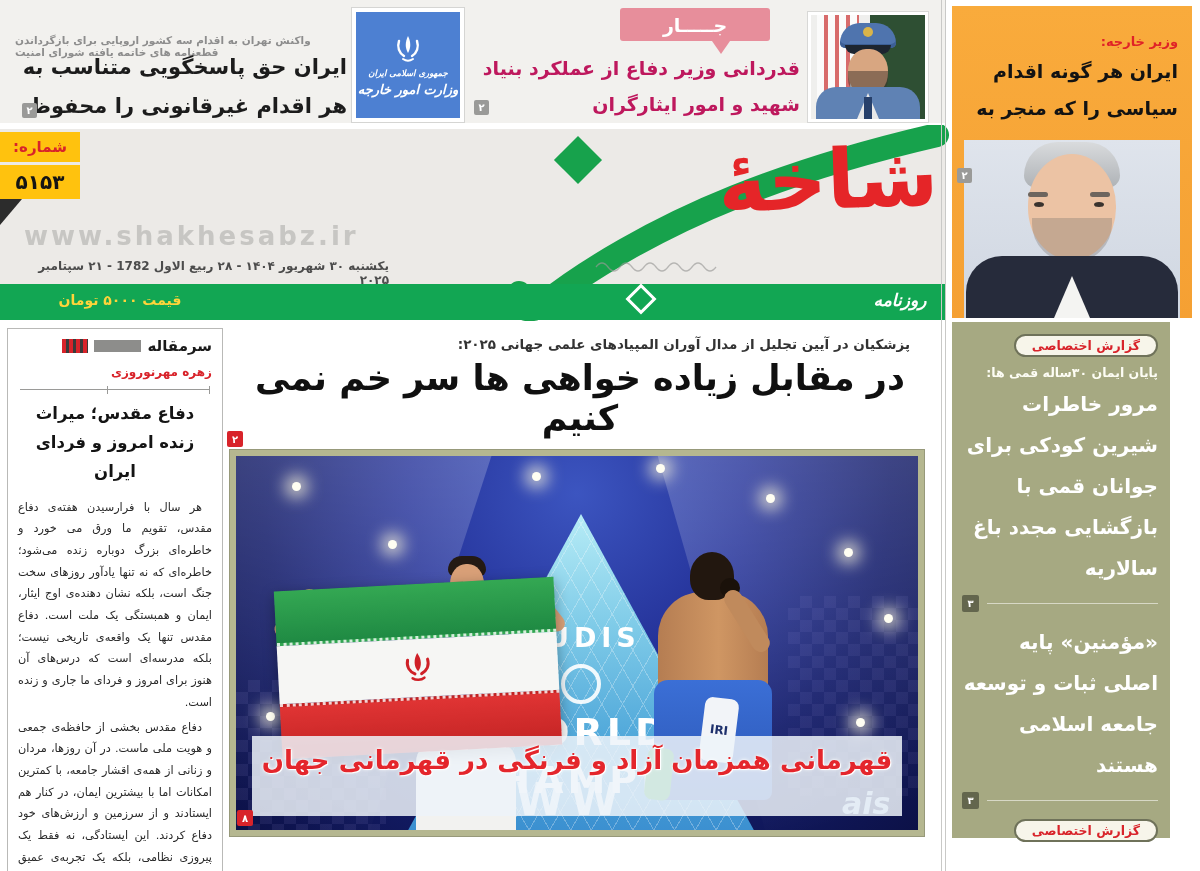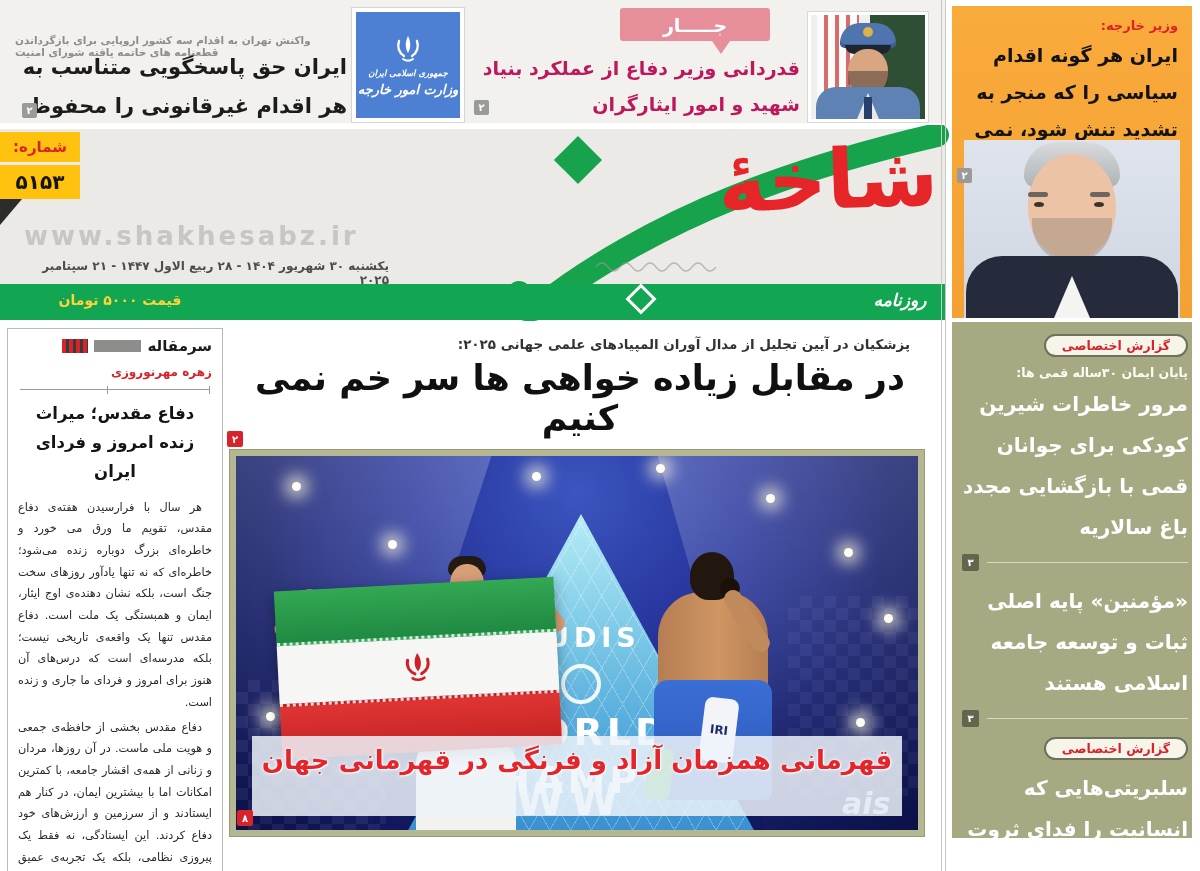--- a/index.html
+++ b/index.html
@@ -131,34 +131,34 @@
   #mat-text { position:absolute; left:238px; top:318px; color:rgba(255,255,255,.85); font-size:44px; font-weight:bold; letter-spacing:6px; direction:ltr; }
   #mat-brand { position:absolute; left:606px; top:330px; color:rgba(210,240,255,.8); font-size:30px; font-weight:bold; font-style:italic; direction:ltr; }
 
   #caption-strip { position:absolute; left:16px; right:16px; bottom:14px; height:80px; background:rgba(237,243,249,.85); text-align:center; padding-top:5px; }
   #caption-strip .ck { font-size:13px; font-weight:bold; color:#3e3e3e; }
   #caption-strip .ch { font-size:26px; font-weight:bold; color:#e4262c; margin-top:4px;
     text-shadow:0 0 2px #fff, 0 0 4px #fff, 1px 1px 0 #fff; }
   #photo-badge { position:absolute; left:1px; bottom:4px; }
 
   
-  #sb-top { position:absolute; left:952px; top:6px; width:240px; height:312px; background:linear-gradient(180deg,#f9ab3c,#f5a033); padding:12px 14px; }
+  #sb-top { position:absolute; left:952px; top:6px; width:240px; height:312px; background:linear-gradient(180deg,#f9ab3c,#f5a033); padding:28px 14px; }
   #sb-top .kicker { color:#e02227; font-size:13px; font-weight:bold; text-align:right; }
   #sb-top .headline { color:#131313; font-size:19px; font-weight:bold; text-align:right; line-height:1.95; margin-top:4px; }
   #sb-portrait { position:absolute; left:12px; right:12px; bottom:0; height:178px; background:linear-gradient(180deg,#dfe4ec,#cfd6e1); overflow:hidden; }
   .a-hair { position:absolute; left:50%; transform:translateX(-50%); top:2px; width:96px; height:46px; background:linear-gradient(#d9dbdd,#aeb2b6); border-radius:48px 48px 18px 18px; }
   .a-face { position:absolute; left:50%; transform:translateX(-50%); top:14px; width:88px; height:106px; background:#ecc3a4; border-radius:44px/52px; }
   .a-brow { position:absolute; top:52px; width:20px; height:5px; background:#6d655e; border-radius:3px; }
   .a-eye { position:absolute; top:62px; width:10px; height:5px; background:#3a332e; border-radius:50%; }
   .a-stubble { position:absolute; left:50%; transform:translateX(-50%); top:78px; width:80px; height:44px; background:rgba(125,117,112,.35); border-radius:0 0 38px 38px; }
   .a-suit { position:absolute; left:50%; transform:translateX(-50%); bottom:0; width:212px; height:62px; background:#262b3b; border-radius:36px 36px 0 0; }
   .a-shirt { position:absolute; left:50%; transform:translateX(-50%); bottom:0; width:36px; height:42px; background:#f4f4f2; clip-path:polygon(50% 0,100% 100%,0 100%); }
   #sb-top-badge { position:absolute; left:5px; top:162px; }
 
-  #sb-panel { position:absolute; left:952px; top:322px; width:240px; height:516px; background:#a6a982; padding:12px 4px 0 10px; }
+  #sb-panel { position:absolute; left:952px; top:322px; width:218px; height:516px; background:#a6a982; padding:12px 12px 0 10px; }
   .tag-badge { display:inline-block; background:#f7f5ea; border:2px solid #6f725a; border-radius:14px; color:#d8232a;
     font-size:12.5px; font-weight:bold; padding:2px 16px; margin-bottom:8px; }
   .sb-kicker { color:#fdfdf4; font-size:12.5px; font-weight:bold; text-align:right; margin-bottom:4px; }
   .sb-headline { color:#ffffff; font-size:20px; font-weight:bold; text-align:right; line-height:2.05; }
   .sb-divider { display:flex; direction:ltr; align-items:center; margin:6px 0 10px 0; }
   .sb-divider .num { width:17px; height:17px; background:#63664d; color:#fff; font-size:10px; font-weight:bold;
     display:flex; align-items:center; justify-content:center; border-radius:2px; }
   .sb-divider .line { flex:1; border-top:1px solid rgba(255,255,255,.55); margin-left:8px; }
 </style>
 </head>
@@ -199,21 +199,21 @@
       <div class="m-shirt"></div>
       <div class="m-tie"></div>
     </div>
   </div>
 
   <div id="masthead">
     <div id="issue-label-box">شماره:</div>
     <div id="issue-number-box">۵۱۵۳</div>
     <div id="issue-fold"></div>
     <div id="site-watermark">www.shakhesabz.ir</div>
-    <div id="date-line">یکشنبه ۳۰ شهریور ۱۴۰۴ - ۲۸ ربیع الاول ۱۴۴۷ - ۲۱ سپتامبر ۲۰۲۵</div>
+    <div id="date-line">یکشنبه ۳۰ شهریور ۱۴۰۴ - ۲۸ ربیع الاول 1782 - ۲۱ سپتامبر ۲۰۲۵</div>
 
     <svg id="name-swoosh" viewBox="0 0 445 196">
       <path d="M14 168 C8 184 26 190 40 178 C80 146 150 104 230 72 C310 40 380 22 432 10" stroke="#17a24c" stroke-width="24" fill="none" stroke-linecap="round"></path>
       <rect x="56" y="18" width="34" height="34" fill="#17a24c" transform="rotate(45 73 35)"></rect>
     </svg>
     <div id="paper-name-red">شاخهٔ</div>
     <svg id="slogan-script" viewBox="0 0 150 24">
       <path d="M4 14 q6 -8 12 0 q6 8 12 0 q6 -8 12 0 q6 8 12 0 q6 -8 12 0 q6 8 12 0 q6 -8 12 0 q6 8 12 0 q6 -8 12 0 q6 8 12 0" stroke="#9a9a98" stroke-width="1.3" fill="none"></path>
     </svg>
   </div>

